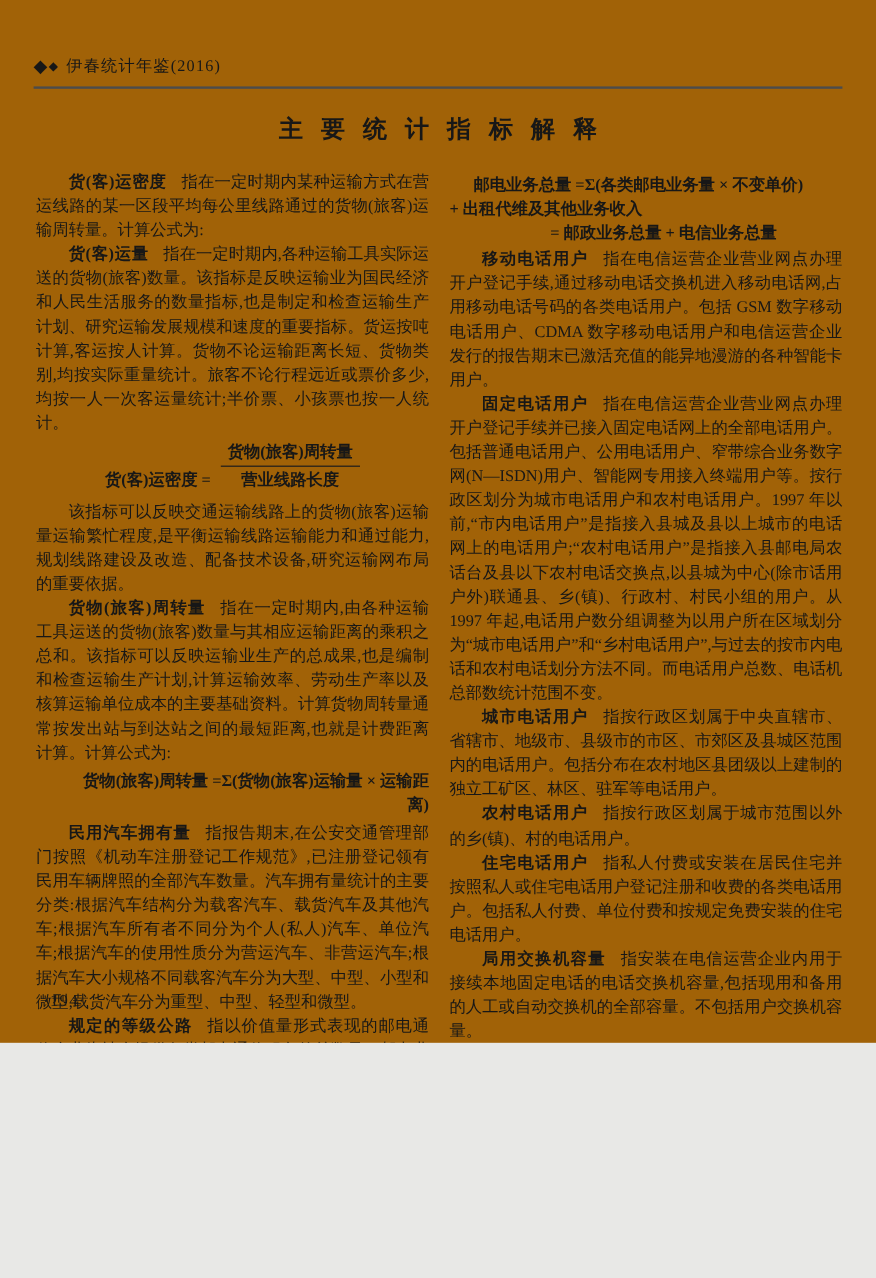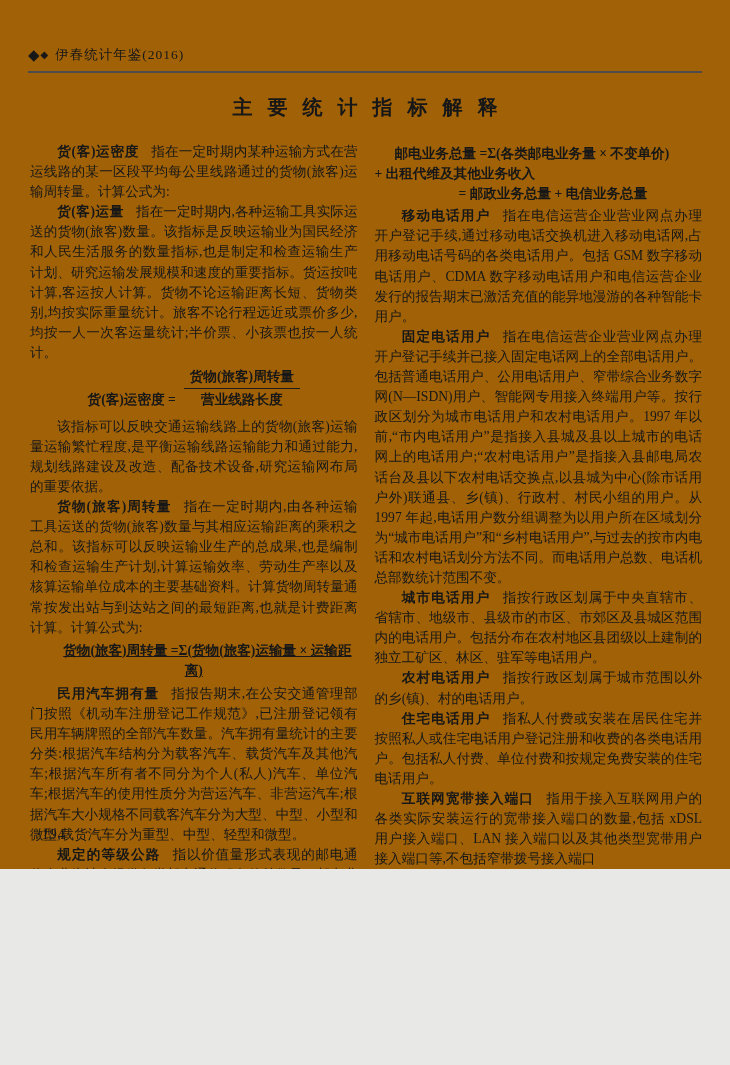--- a/index.html
+++ b/index.html
@@ -52,21 +52,21 @@
     text-justify:inter-ideograph;
   }
   .para{margin:0;text-indent:2em;}
   .para.noindent{text-indent:0;}
   .term{
     font-weight:bold;
     margin-right:0.9em;
     letter-spacing:0.5px;
   }
   
-  .formula{margin:3px 0;text-align:center;text-indent:2em;text-decoration:underline;}
+  .formula{margin:3px 0;text-align:right;text-indent:2em;}
   .frac-row{
     display:flex;
     justify-content:center;
     align-items:flex-end;
     margin:5px 0 7px;
     text-indent:0;
   }
   .frac-lhs{font-weight:bold;}
   .frac{
     display:inline-block;
@@ -123,20 +123,19 @@
         <div class="formula-block">
           <div class="fb-line fb-0">邮电业务总量 =Σ(各类邮电业务量 × 不变单价)</div>
           <div class="fb-line fb-1">+ 出租代维及其他业务收入</div>
           <div class="fb-line fb-2">= 邮政业务总量 + 电信业务总量</div>
         </div>
         <p class="para"><span class="term">移动电话用户</span>指在电信运营企业营业网点办理开户登记手续,通过移动电话交换机进入移动电话网,占用移动电话号码的各类电话用户。包括 GSM 数字移动电话用户、CDMA 数字移动电话用户和电信运营企业发行的报告期末已激活充值的能异地漫游的各种智能卡用户。</p>
         <p class="para"><span class="term">固定电话用户</span>指在电信运营企业营业网点办理开户登记手续并已接入固定电话网上的全部电话用户。包括普通电话用户、公用电话用户、窄带综合业务数字网(N—ISDN)用户、智能网专用接入终端用户等。按行政区划分为城市电话用户和农村电话用户。1997 年以前,“市内电话用户”是指接入县城及县以上城市的电话网上的电话用户;“农村电话用户”是指接入县邮电局农话台及县以下农村电话交换点,以县城为中心(除市话用户外)联通县、乡(镇)、行政村、村民小组的用户。从 1997 年起,电话用户数分组调整为以用户所在区域划分为“城市电话用户”和“乡村电话用户”,与过去的按市内电话和农村电话划分方法不同。而电话用户总数、电话机总部数统计范围不变。</p>
         <p class="para"><span class="term">城市电话用户</span>指按行政区划属于中央直辖市、省辖市、地级市、县级市的市区、市郊区及县城区范围内的电话用户。包括分布在农村地区县团级以上建制的独立工矿区、林区、驻军等电话用户。</p>
         <p class="para"><span class="term">农村电话用户</span>指按行政区划属于城市范围以外的乡(镇)、村的电话用户。</p>
         <p class="para"><span class="term">住宅电话用户</span>指私人付费或安装在居民住宅并按照私人或住宅电话用户登记注册和收费的各类电话用户。包括私人付费、单位付费和按规定免费安装的住宅电话用户。</p>
-        <p class="para"><span class="term">互联网宽带接入端口</span>指用于接入互联网用户的各类实际安装运行的宽带接入端口的数量,包括 xDSL 用户接入端口、LAN 接入端口以及其他类型宽带用户接入端口等,不包括窄带拨号接入端口</p>
         <p class="para"><span class="term">局用交换机容量</span>指安装在电信运营企业内用于接续本地固定电话的电话交换机容量,包括现用和备用的人工或自动交换机的全部容量。不包括用户交换机容量。</p>
       </div>
   </div>
 
   <div class="page-number">·194·</div>
 
 </div>
 
 </body></html>

